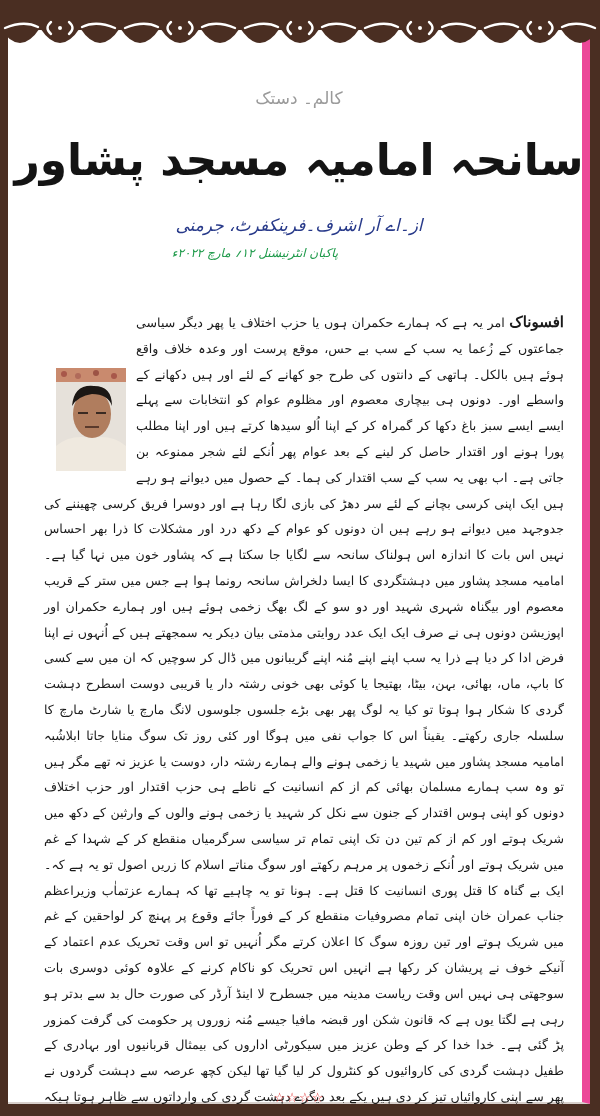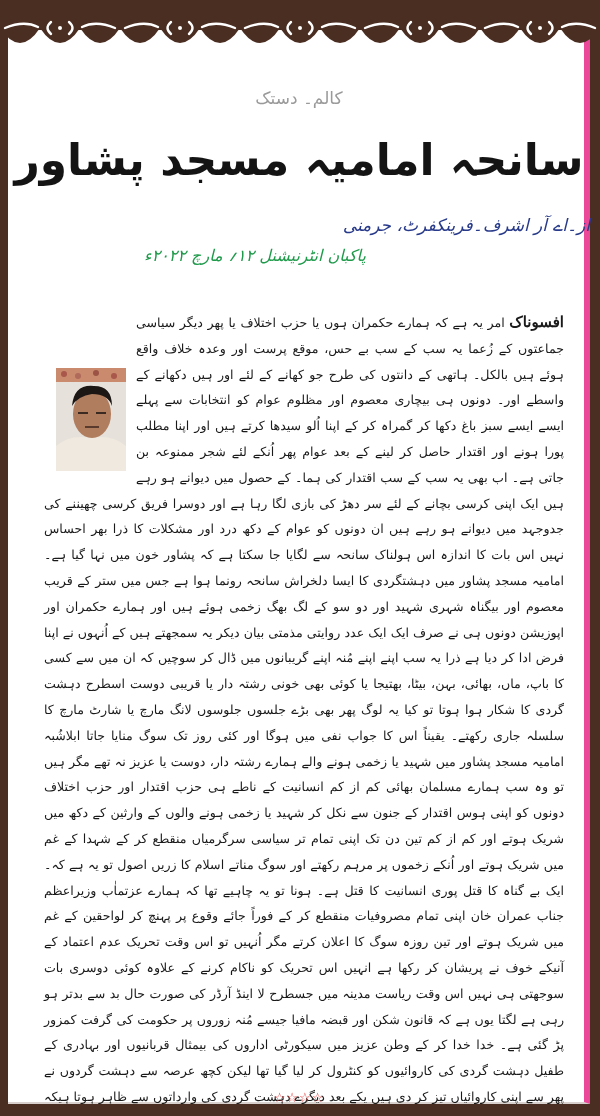--- a/index.html
+++ b/index.html
@@ -11,21 +11,21 @@
     font-family: "DejaVu Sans", sans-serif;
   }
   .top-border {
     position: absolute; left: 0; top: 0; width: 600px; height: 40px;
   }
   .page {
     position: absolute;
     left: 8px; top: 22px;
     width: 582px; height: 1082px;
     background: #ffffff;
-    border-right: 6px solid #ec4899;
+    border-right: 8px solid #ec4899;
     border-bottom: 2px solid #d8d0cc;
     box-sizing: border-box;
   }
   .scallops {
     position: absolute; left: 0; top: 14px; width: 600px; height: 36px;
   }
   .column-label {
     position: absolute; top: 66px; left: 0; width: 582px;
     text-align: center;
     direction: rtl;
@@ -37,30 +37,30 @@
     position: absolute; top: 108px; left: 0; width: 582px;
     text-align: center; direction: rtl;
     color: #141414;
     font-size: 44px; font-weight: bold;
     font-family: "DejaVu Sans", sans-serif;
     line-height: 60px;
     letter-spacing: 0;
   }
   .byline {
     position: absolute; top: 193px; left: 0; width: 582px;
-    text-align: right; direction: rtl;
+    text-align: center; direction: rtl;
     color: #283a8a;
     font-size: 17px; font-style: italic;
     font-family: "DejaVu Serif", serif;
   }
   .pubinfo {
     position: absolute; top: 224px; left: 0; width: 494px;
     text-align: center; direction: rtl;
     color: #1e9a4a;
-    font-size: 16px; font-style: italic;
+    font-size: 12px; font-style: italic;
     font-family: "DejaVu Serif", serif;
   }
   .article {
     position: absolute; top: 288px; left: 36px; width: 520px;
     direction: rtl;
     text-align: justify;
     text-align-last: right;
     color: #1a1a1a;
     font-size: 12.6px;
     line-height: 25.8px;

